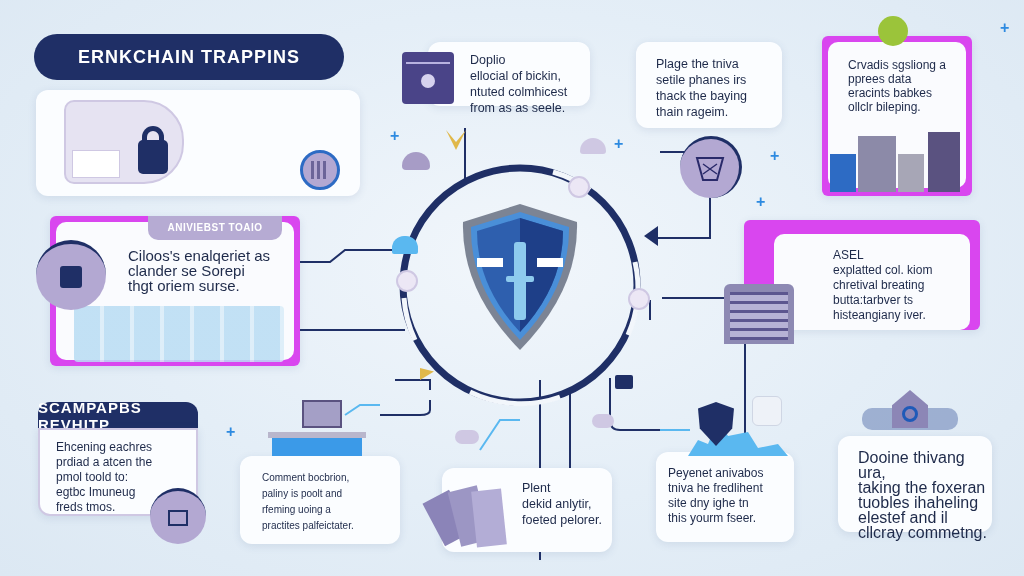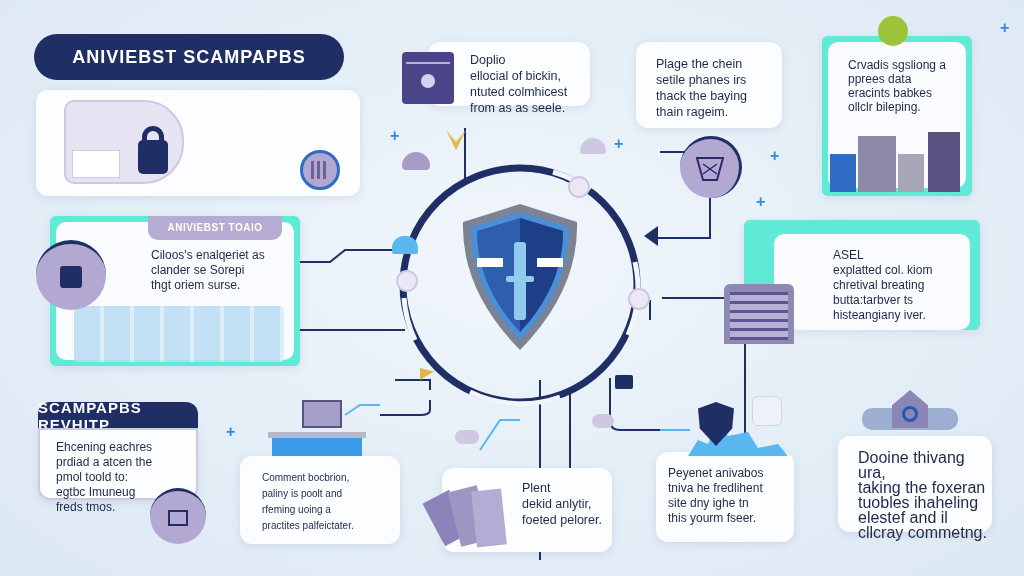--- a/index.html
+++ b/index.html
@@ -19,21 +19,21 @@
     font-weight: bold; font-size: 18px; letter-spacing: 1px;
     display: flex; align-items: center; justify-content: center;
   }
   .card {
     position: absolute; background: #fbfdff; border-radius: 12px;
     box-shadow: 0 2px 8px rgba(60,80,130,0.12);
     font-size: 12.5px; line-height: 16px; color: #1e2a4a;
   }
   .card p { white-space: pre-line; }
   .lav-frame {
-    position: absolute; background: #5eead4; border-radius: 6px;
+    position: absolute; background: #d946ef; border-radius: 6px;
     box-shadow: 0 2px 8px rgba(60,80,130,0.12);
   }
   .lav-inner { position: absolute; background: #fafbfe; border-radius: 10px; }
   .pill-label {
     position: absolute; background: #b6abd3; color: #fff; font-size: 10px;
     font-weight: bold; border-radius: 0 0 10px 10px; text-align: center; letter-spacing: .5px;
   }
   .dark-label {
     position: absolute; background: #1f2f66; color: #fff; font-weight: bold;
     font-size: 15px; letter-spacing: 1px; border-radius: 12px 12px 0 0;
@@ -93,21 +93,21 @@
     <rect x="59" y="42" width="12" height="78" rx="3" fill="#8ecbee"></rect>
     <rect x="51" y="76" width="28" height="6" rx="2" fill="#8ecbee"></rect>
   </svg>
 </div>
 
 <div class="node" style="left:568px;top:176px;"></div>
 <div class="node" style="left:396px;top:270px;"></div>
 <div class="node" style="left:628px;top:288px;"></div>
 
 <div class="title-pill">
-    <span>ANIVIEBST SCAMPAPBS</span>
+    <span>ERNKCHAIN TRAPPINS</span>
   </div>
 
 <div class="card" style="left:36px;top:90px;width:324px;height:106px;">
   <div class="abs" style="left:28px;top:10px;width:120px;height:84px;background:#e6e3f2;border:2px solid #cfc8e3;border-radius:10px 40px 40px 10px;">
     <div class="abs" style="left:6px;top:48px;width:48px;height:28px;background:#fff;border:1px solid #cfc8e3;"></div>
     <div class="abs" style="left:72px;top:38px;width:30px;height:34px;background:#1f2f66;border-radius:5px;"></div>
     <div class="abs" style="left:76px;top:24px;width:22px;height:20px;border:5px solid #1f2f66;border-bottom:none;border-radius:11px 11px 0 0;"></div>
   </div>
   <div class="circle-icon" style="left:264px;top:60px;width:40px;height:40px;border:3px solid #2d6bc4;">
     <div style="width:18px;height:18px;background:repeating-linear-gradient(90deg,#6b6499 0 3px,transparent 3px 6px);"></div>
@@ -119,21 +119,21 @@
 ellocial of bickin,
 ntuted colmhicest
 from as as seele.</p>
 </div>
 <div class="abs" style="left:402px;top:52px;width:52px;height:52px;background:#4a4488;border-radius:4px;">
   <div class="abs" style="left:4px;top:10px;width:44px;height:2px;background:#b8b2e0;"></div>
   <div class="abs" style="left:19px;top:22px;width:14px;height:14px;border-radius:50%;background:#d6d2ee;"></div>
 </div>
 
 <div class="card" style="left:636px;top:42px;width:146px;height:86px;">
-  <p class="abs" style="left:20px;top:14px;width:124px;">Plage the chein
+  <p class="abs" style="left:20px;top:14px;width:124px;">Plage the tniva
 setile phanes irs
 thack the baying
 thain rageim.</p>
 </div>
 
 <div class="circle-icon" style="left:680px;top:136px;width:62px;height:62px;border-top:3px solid #1f2f66;border-right:3px solid #1f2f66;">
   <svg width="30" height="30" viewBox="0 0 30 30">
       <path d="M2 4 H28 L22 26 H8 Z" fill="none" stroke="#2a2a6a" stroke-width="2"></path>
       <path d="M8 10 L22 20 M22 10 L8 20" stroke="#2a2a6a" stroke-width="1.5"></path>
     </svg>
@@ -150,21 +150,21 @@
     <div class="abs" style="left:28px;top:6px;width:38px;height:56px;background:#8c8aa8;"></div>
     <div class="abs" style="left:68px;top:24px;width:26px;height:38px;background:#a7a6b6;"></div>
     <div class="abs" style="left:98px;top:2px;width:32px;height:60px;background:#5a5280;"></div>
   </div>
 </div>
 <div class="circle-icon" style="left:878px;top:16px;width:30px;height:30px;background:#9bc43a;"></div>
 
 <div class="lav-frame" style="left:50px;top:216px;width:250px;height:150px;">
   <div class="lav-inner" style="left:6px;top:6px;width:238px;height:138px;"></div>
   <div class="pill-label" style="left:98px;top:0;width:134px;height:24px;line-height:24px;"><span>ANIVIEBST TOAIO</span></div>
-  <p class="abs" style="left:78px;top:32px;width:160px;font-size:12px;line-height:15px;white-space:pre-line;margin-left:23px;">Ciloos's enalqeriet as
+  <p class="abs" style="left:78px;top:32px;width:160px;font-size:15px;line-height:15px;white-space:pre-line;">Ciloos's enalqeriet as
 clander se Sorepi
 thgt oriem surse.</p>
   <div class="abs" style="left:24px;top:90px;width:210px;height:56px;background:repeating-linear-gradient(90deg,#b8dcf3 0 26px,#d9ecf8 26px 30px);opacity:.85;border-radius:4px;"></div>
 </div>
 <div class="circle-icon" style="left:36px;top:240px;width:70px;height:70px;border-top:4px solid #1f2f66;">
   <div style="width:22px;height:22px;background:#1f2f66;border-radius:3px;"></div>
 </div>
 
 <div class="lav-frame" style="left:744px;top:220px;width:236px;height:110px;">
   <div class="lav-inner" style="left:30px;top:14px;width:196px;height:96px;"></div>
@@ -174,21 +174,21 @@
 butta:tarbver ts
 histeangiany iver.</p>
 </div>
 <div class="abs" style="left:724px;top:284px;width:70px;height:60px;background:#8d89b3;border-radius:6px 6px 0 0;">
   <div class="abs" style="left:6px;top:8px;width:58px;height:48px;background:repeating-linear-gradient(0deg,#5c5690 0 3px,#b6b2d6 3px 9px);"></div>
 </div>
 
 <div class="dark-label" style="left:38px;top:402px;width:160px;height:28px;">
     <span>SCAMPAPBS REVHITP</span>
   </div>
-<div class="card" style="left:38px;top:428px;width:160px;height:72px;border:2px solid #cfc8e3;border-radius:0 0 12px 12px;">
+<div class="card" style="left:38px;top:428px;width:160px;height:88px;border:2px solid #cfc8e3;border-radius:0 0 12px 12px;">
   <p class="abs" style="left:16px;top:10px;width:140px;font-size:12px;line-height:15px;">Ehcening eachres
 prdiad a atcen the
 pmol toold to:
 egtbc Imuneug
 freds tmos.</p>
 </div>
 <div class="circle-icon" style="left:150px;top:488px;width:56px;height:56px;border-top:3px solid #1f2f66;">
   <div style="width:20px;height:16px;border:2px solid #1f2f66;"></div>
 </div>
 

